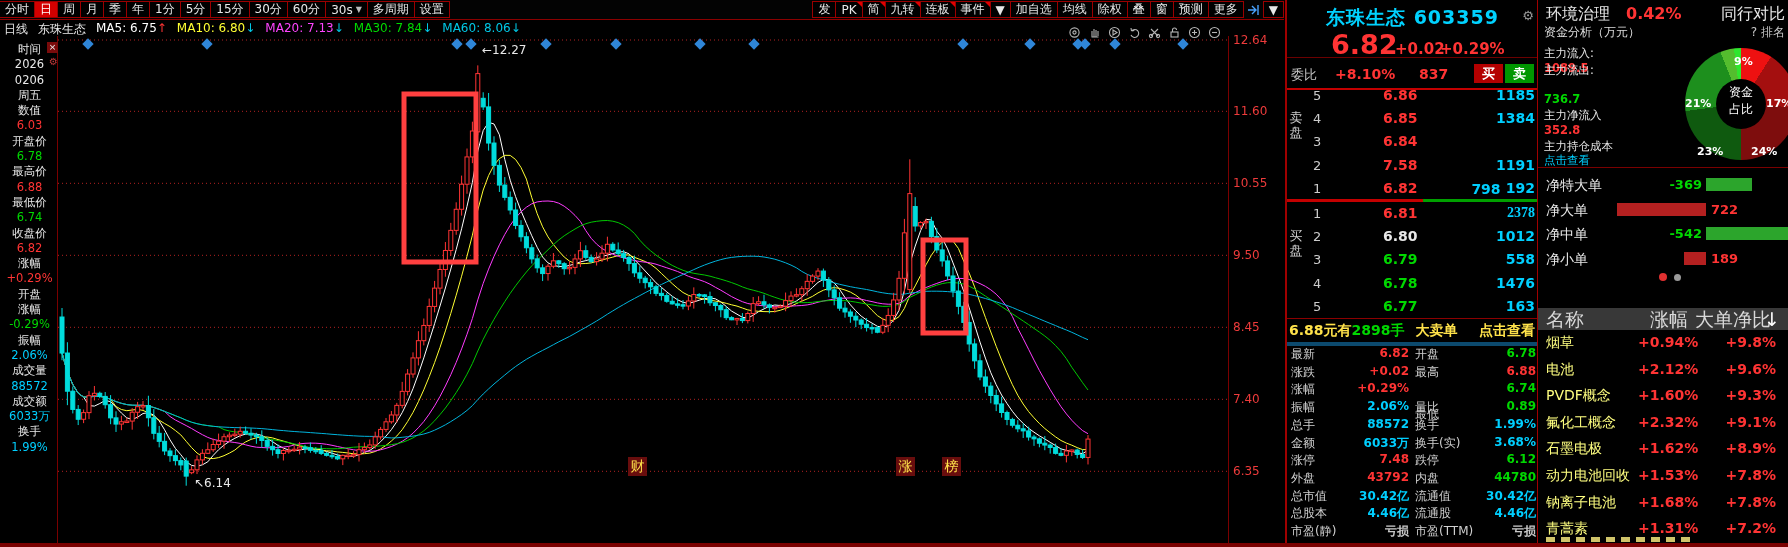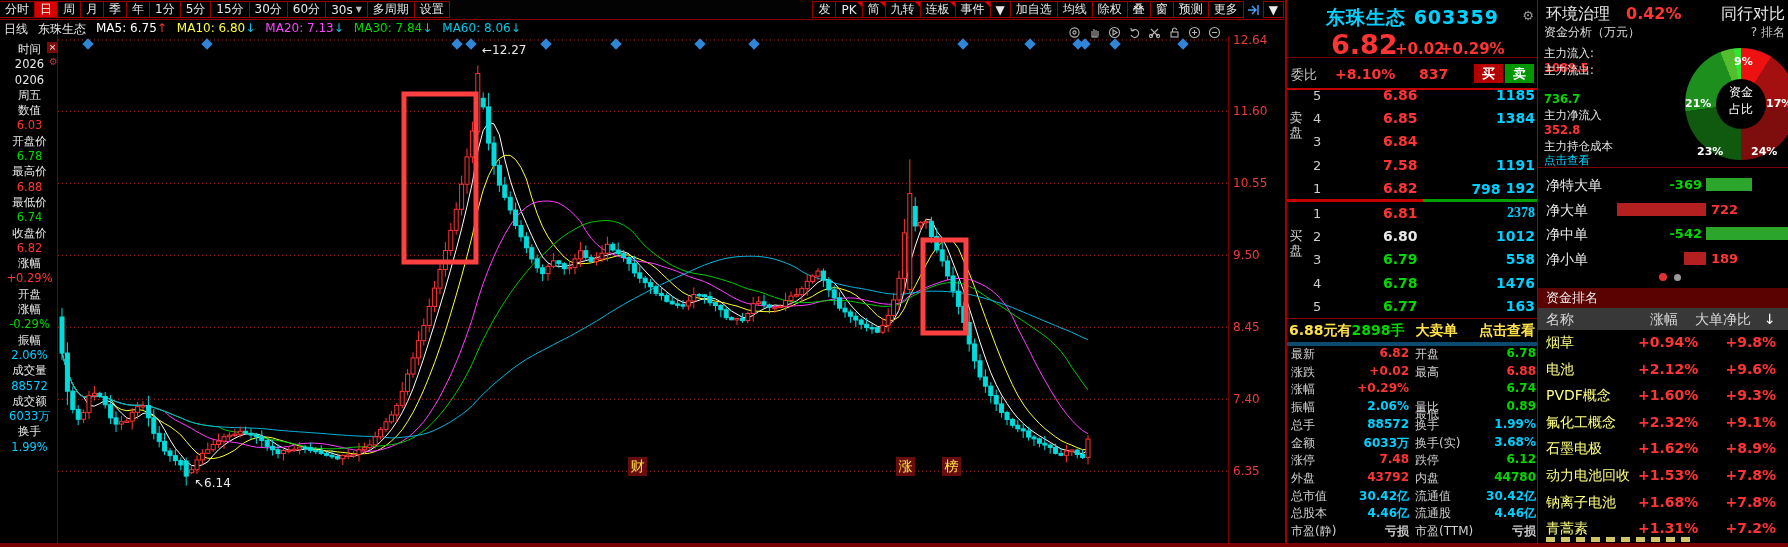--- a/index.html
+++ b/index.html
@@ -44,21 +44,21 @@
   .flow-lab{color:#e8e8e8;font-size:11.5px;line-height:15px;}
   .flow-val{font-size:11.5px;line-height:15px;font-weight:bold;}
   .donut{position:absolute;left:147px;top:48px;width:112px;height:112px;border-radius:50%;}
   .donut-hole{position:absolute;left:178px;top:79px;width:50px;height:50px;border-radius:50%;background:#000;color:#fff;font-size:12px;text-align:center;line-height:1.4;padding-top:5px;box-sizing:border-box;}
   .donut-lab{position:absolute;color:#fff;font-size:11px;font-weight:bold;}
   .net-lab{position:absolute;left:8px;color:#e8e8e8;font-size:14px;}
   .net-bar{position:absolute;height:13px;}
   .net-val{position:absolute;font-size:13px;font-weight:bold;}
   .dot{position:absolute;border-radius:50%;}
   .rank-strip{position:absolute;left:0;top:288px;width:100%;height:20px;background:#5a0202;color:#f0f0f0;font-size:13px;line-height:20px;}
-  .rank-head{position:absolute;left:0;top:308px;width:100%;height:22px;background:#383838;color:#d8d8d8;font-size:14px;line-height:22px;}
+  .rank-head{position:absolute;left:0;top:308px;width:100%;height:22px;background:#383838;color:#d8d8d8;font-size:19px;line-height:22px;}
   .rank-name{position:absolute;left:8px;color:#ffff80;font-size:14px;}
   .rank-val{position:absolute;color:#ff3434;font-size:14px;font-weight:bold;text-align:right;}
   .bottom-strip{left:0;top:543px;width:1788px;height:4px;background:#7a0101;}
   .sliver{position:absolute;left:8px;top:537px;width:150px;height:5px;background:repeating-linear-gradient(90deg,#cfc46a 0 9px,transparent 9px 15px);overflow:hidden;}
 </style>
 </head>
 <body>
 
 <div class="stage">
 
@@ -758,21 +758,20 @@
         <div class="net-val r" style="left: 173px; top: 201.6px;">722</div>
         <div class="net-lab" style="top: 226.2px;">净中单</div>
         <div class="net-bar" style="top: 227.2px; left: 168px; width: 84px; background: rgb(44, 165, 44);"></div>
         <div class="net-val g" style="left: 124px; top: 226.2px; width: 40px; text-align: right;">-542</div>
         <div class="net-lab" style="top: 250.8px;">净小单</div>
         <div class="net-bar" style="top: 251.8px; left: 146px; width: 22px; background: rgb(180, 32, 32);"></div>
         <div class="net-val r" style="left: 173px; top: 250.8px;">189</div>
       </div>
     <div class="dot" style="left:121px;top:273px;width:8px;height:8px;background:#e03030"></div>
     <div class="dot" style="left:136px;top:274px;width:7px;height:7px;background:#9a9a9a"></div>
-    <div class="rank-strip"><span style="margin-left:8px">资金排名</span></div>
     <div class="rank-head">
       <span style="position:absolute;left:8px">名称</span>
       <span style="position:absolute;left:112px">涨幅</span>
       <span style="position:absolute;left:157px">大单净比</span>
       <span style="position:absolute;left:226px;color:#fff">↓</span>
     </div>
     <div id="rank-rows">
         <div>
           <div class="rank-name" style="top: 334px;">烟草</div>
           <div class="rank-val" style="left: 100px; top: 334px; width: 48px;">+0.94%</div>

